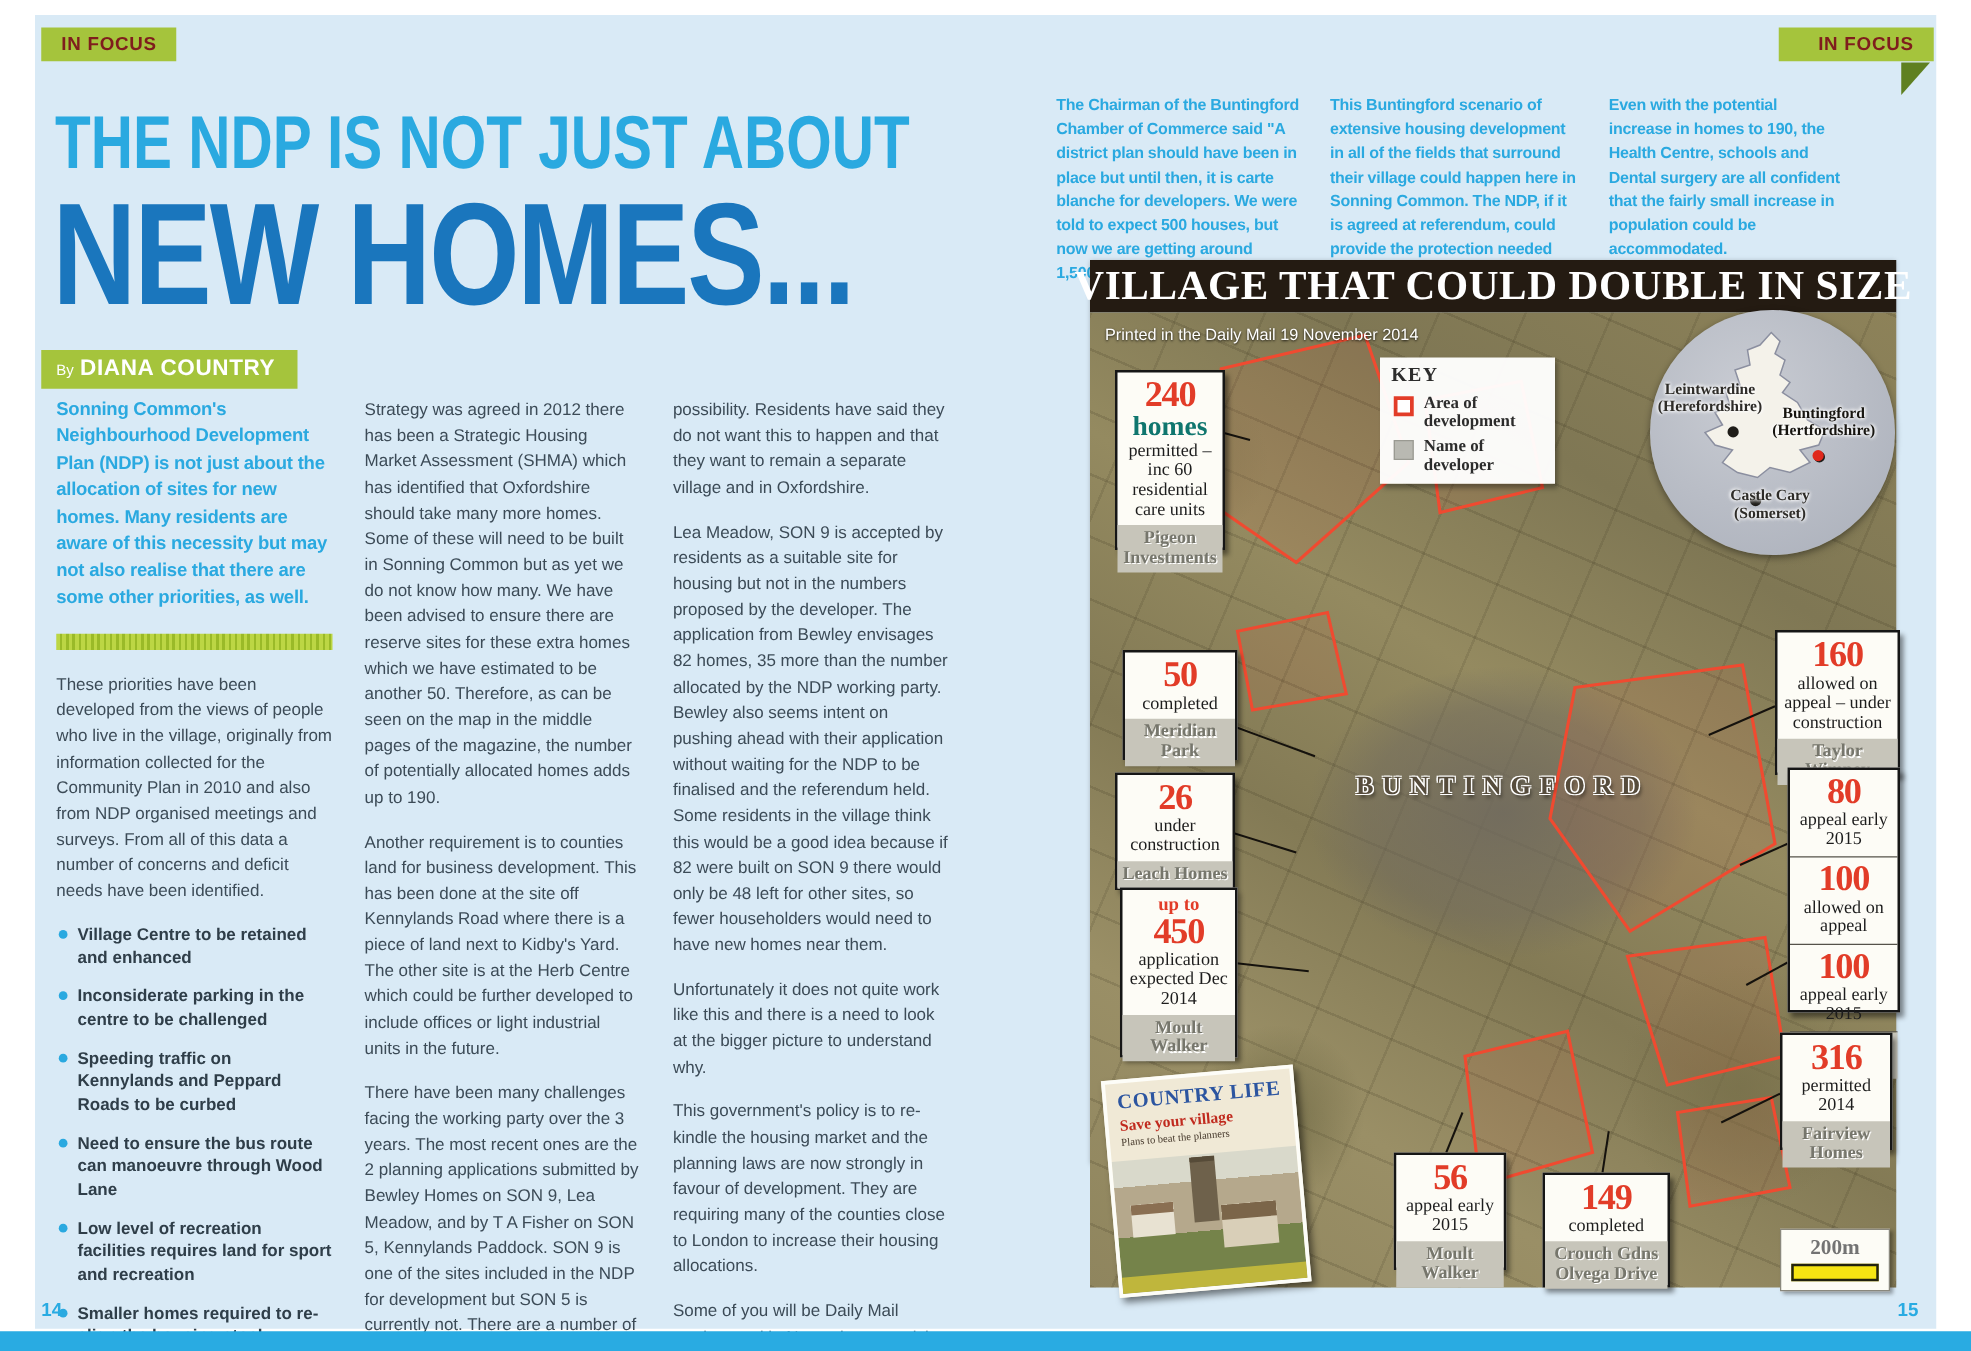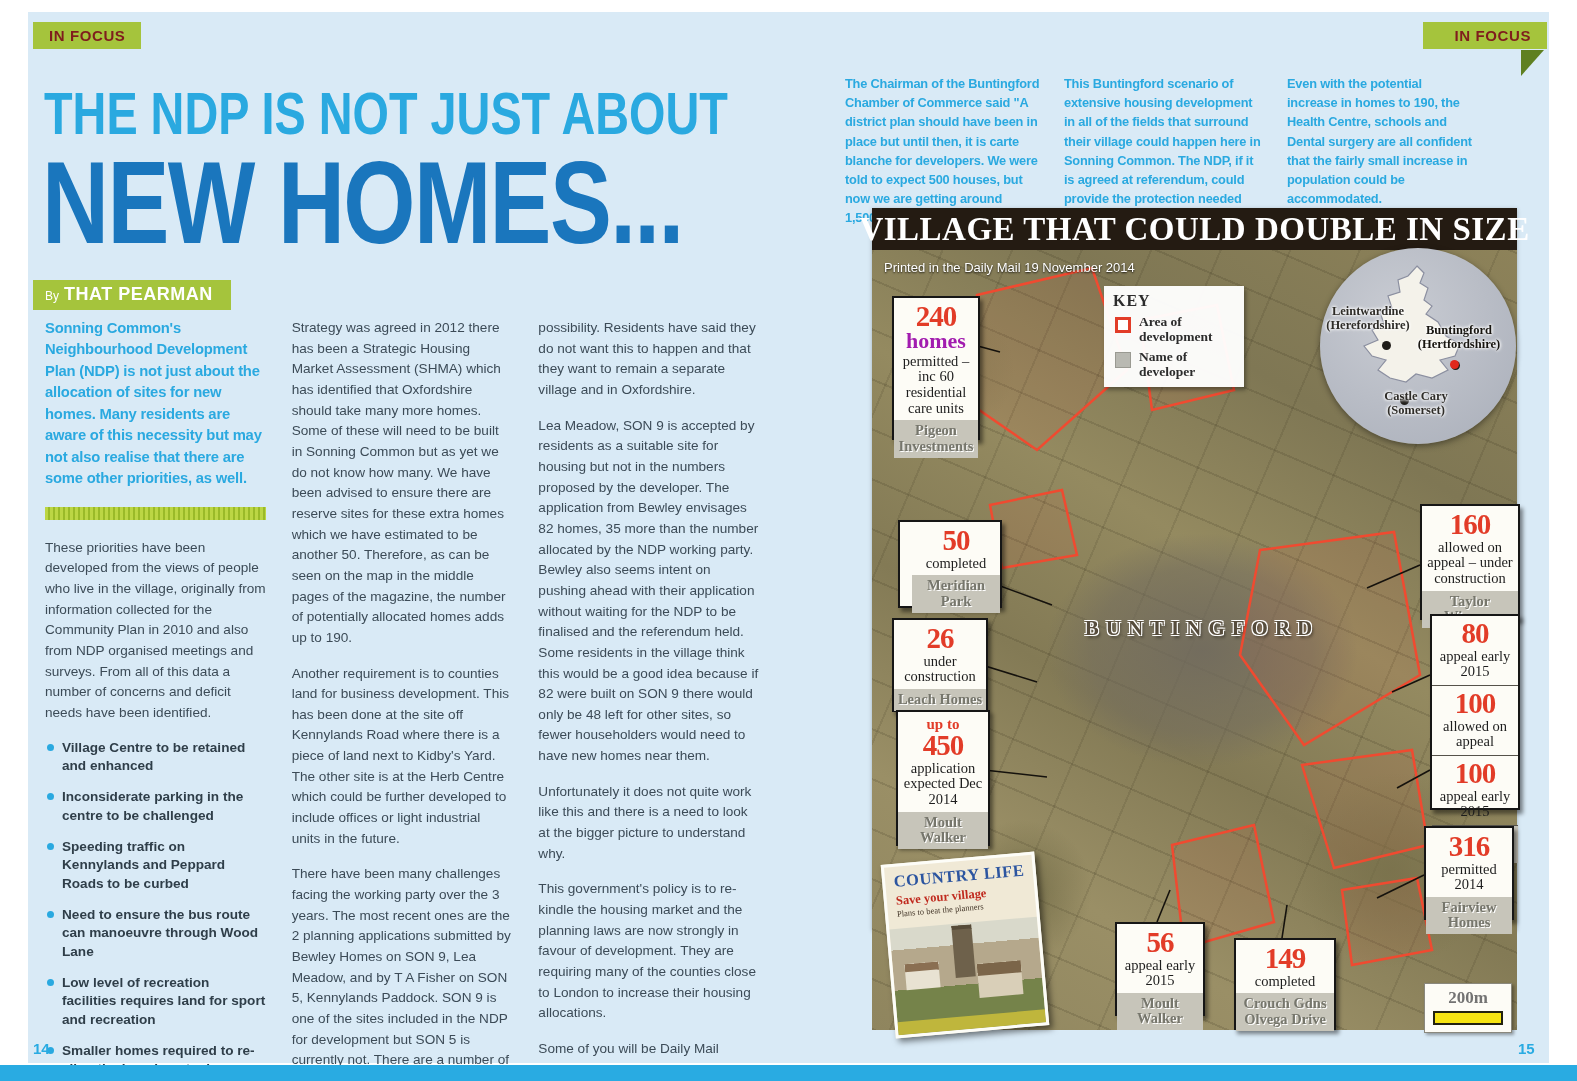--- a/index.html
+++ b/index.html
@@ -72,30 +72,30 @@
   .co{position:absolute;background:#fdfcf6;border:2px solid #161616;
     box-shadow:3px 4px 4px rgba(0,0,0,.45);font-family:"Liberation Serif",serif;
     text-align:center;display:flex;flex-direction:column;}
   .co .pad{padding:5px 3px 4px;}
   .num{color:#e23c28;font-size:29px;font-weight:700;line-height:.92;letter-spacing:-1px;}
   .pre{color:#e23c28;font-size:15px;font-weight:700;line-height:1;}
   .desc{color:#1d1d1d;font-size:14.5px;line-height:1.08;margin-top:2px;}
   .dev{margin-top:auto;background:#c7c5ba;padding:3px 2px 4px;font-weight:700;font-size:14.5px;
     line-height:1.05;color:#76766c;text-shadow:1px 1px 0 #fff;}
   .co-240{left:20px;top:88px;width:84px;height:140px;}
-  .co-240 .num2{color:#a21caf;font-size:22px;font-weight:700;line-height:1;}
+  .co-240 .num2{color:#0f766e;font-size:22px;font-weight:700;line-height:1;}
   .co-key{left:232px;top:78px;width:122px;background:rgba(255,255,255,.96);border:none;
     box-shadow:2px 3px 4px rgba(0,0,0,.35);text-align:left;padding:6px 9px 8px;}
   .co-key .ktitle{font-weight:700;font-size:16px;color:#2c2c2c;letter-spacing:1px;}
   .krow{display:flex;align-items:flex-start;margin-top:5px;}
   .kswatch{width:14px;height:14px;margin:2px 8px 0 2px;flex:none;}
   .kswatch.area{background:#fff;border:3px solid #e23c28;width:10px;height:10px;}
   .kswatch.name{background:#b9b9b2;border:1px solid #9a9a92;}
   .klabel{font-weight:700;font-size:13.5px;line-height:1.1;color:#2c2c2c;}
-  .co-50{left:26px;top:312px;width:88px;height:84px;padding-left:12px;}
+  .co-50{left:26px;top:312px;width:88px;height:84px;}
   .co-26{left:20px;top:410px;width:92px;height:90px;}
   .co-450{left:24px;top:502px;width:90px;height:132px;}
   .co-160{left:548px;top:296px;width:96px;height:112px;}
   .co-wheatley{left:558px;top:406px;width:86px;height:192px;}
   .wrow{padding:4px 2px 5px;border-bottom:1px solid #55524a;}
   .wrow:last-of-type{border-bottom:none;}
   .co-316{left:552px;top:618px;width:86px;height:90px;align-items:flex-end;}
   .co-56{left:243px;top:714px;width:86px;height:90px;}
   .co-149{left:362px;top:730px;width:98px;height:88px;}
   .co-scale{left:552px;top:775px;width:86px;border:1px solid #8a887d;box-shadow:2px 2px 3px rgba(0,0,0,.35);}
@@ -148,21 +148,21 @@
 <body>
 
 <div class="spread"></div>
 
 <div class="badge badge-left">IN FOCUS</div>
 
 <h1 class="hl1">THE NDP IS NOT JUST ABOUT</h1>
 <h1 class="hl2">NEW HOMES...</h1>
 
 <div class="byline">
-  <span class="by">By</span><span class="name">THAT PEARMAN</span>
+  <span class="by">By</span><span class="name">DIANA COUNTRY</span>
 </div>
 
 <div class="cols">
   <div class="col">
     <p class="intro">Sonning Common's Neighbourhood Development Plan (NDP) is not just about the allocation of sites for new homes. Many residents are aware of this necessity but may not also realise that there are some other priorities, as well.</p>
     <div class="divider"></div>
     <p class="body">These priorities have been developed from the views of people who live in the village, originally from information collected for the Community Plan in 2010 and also from NDP organised meetings and surveys. From all of this data a number of concerns and deficit needs have been identified.</p>
     <ul class="bullets">
       <li>Village Centre to be retained and enhanced</li>
       <li>Inconsiderate parking in the centre to be challenged</li>

